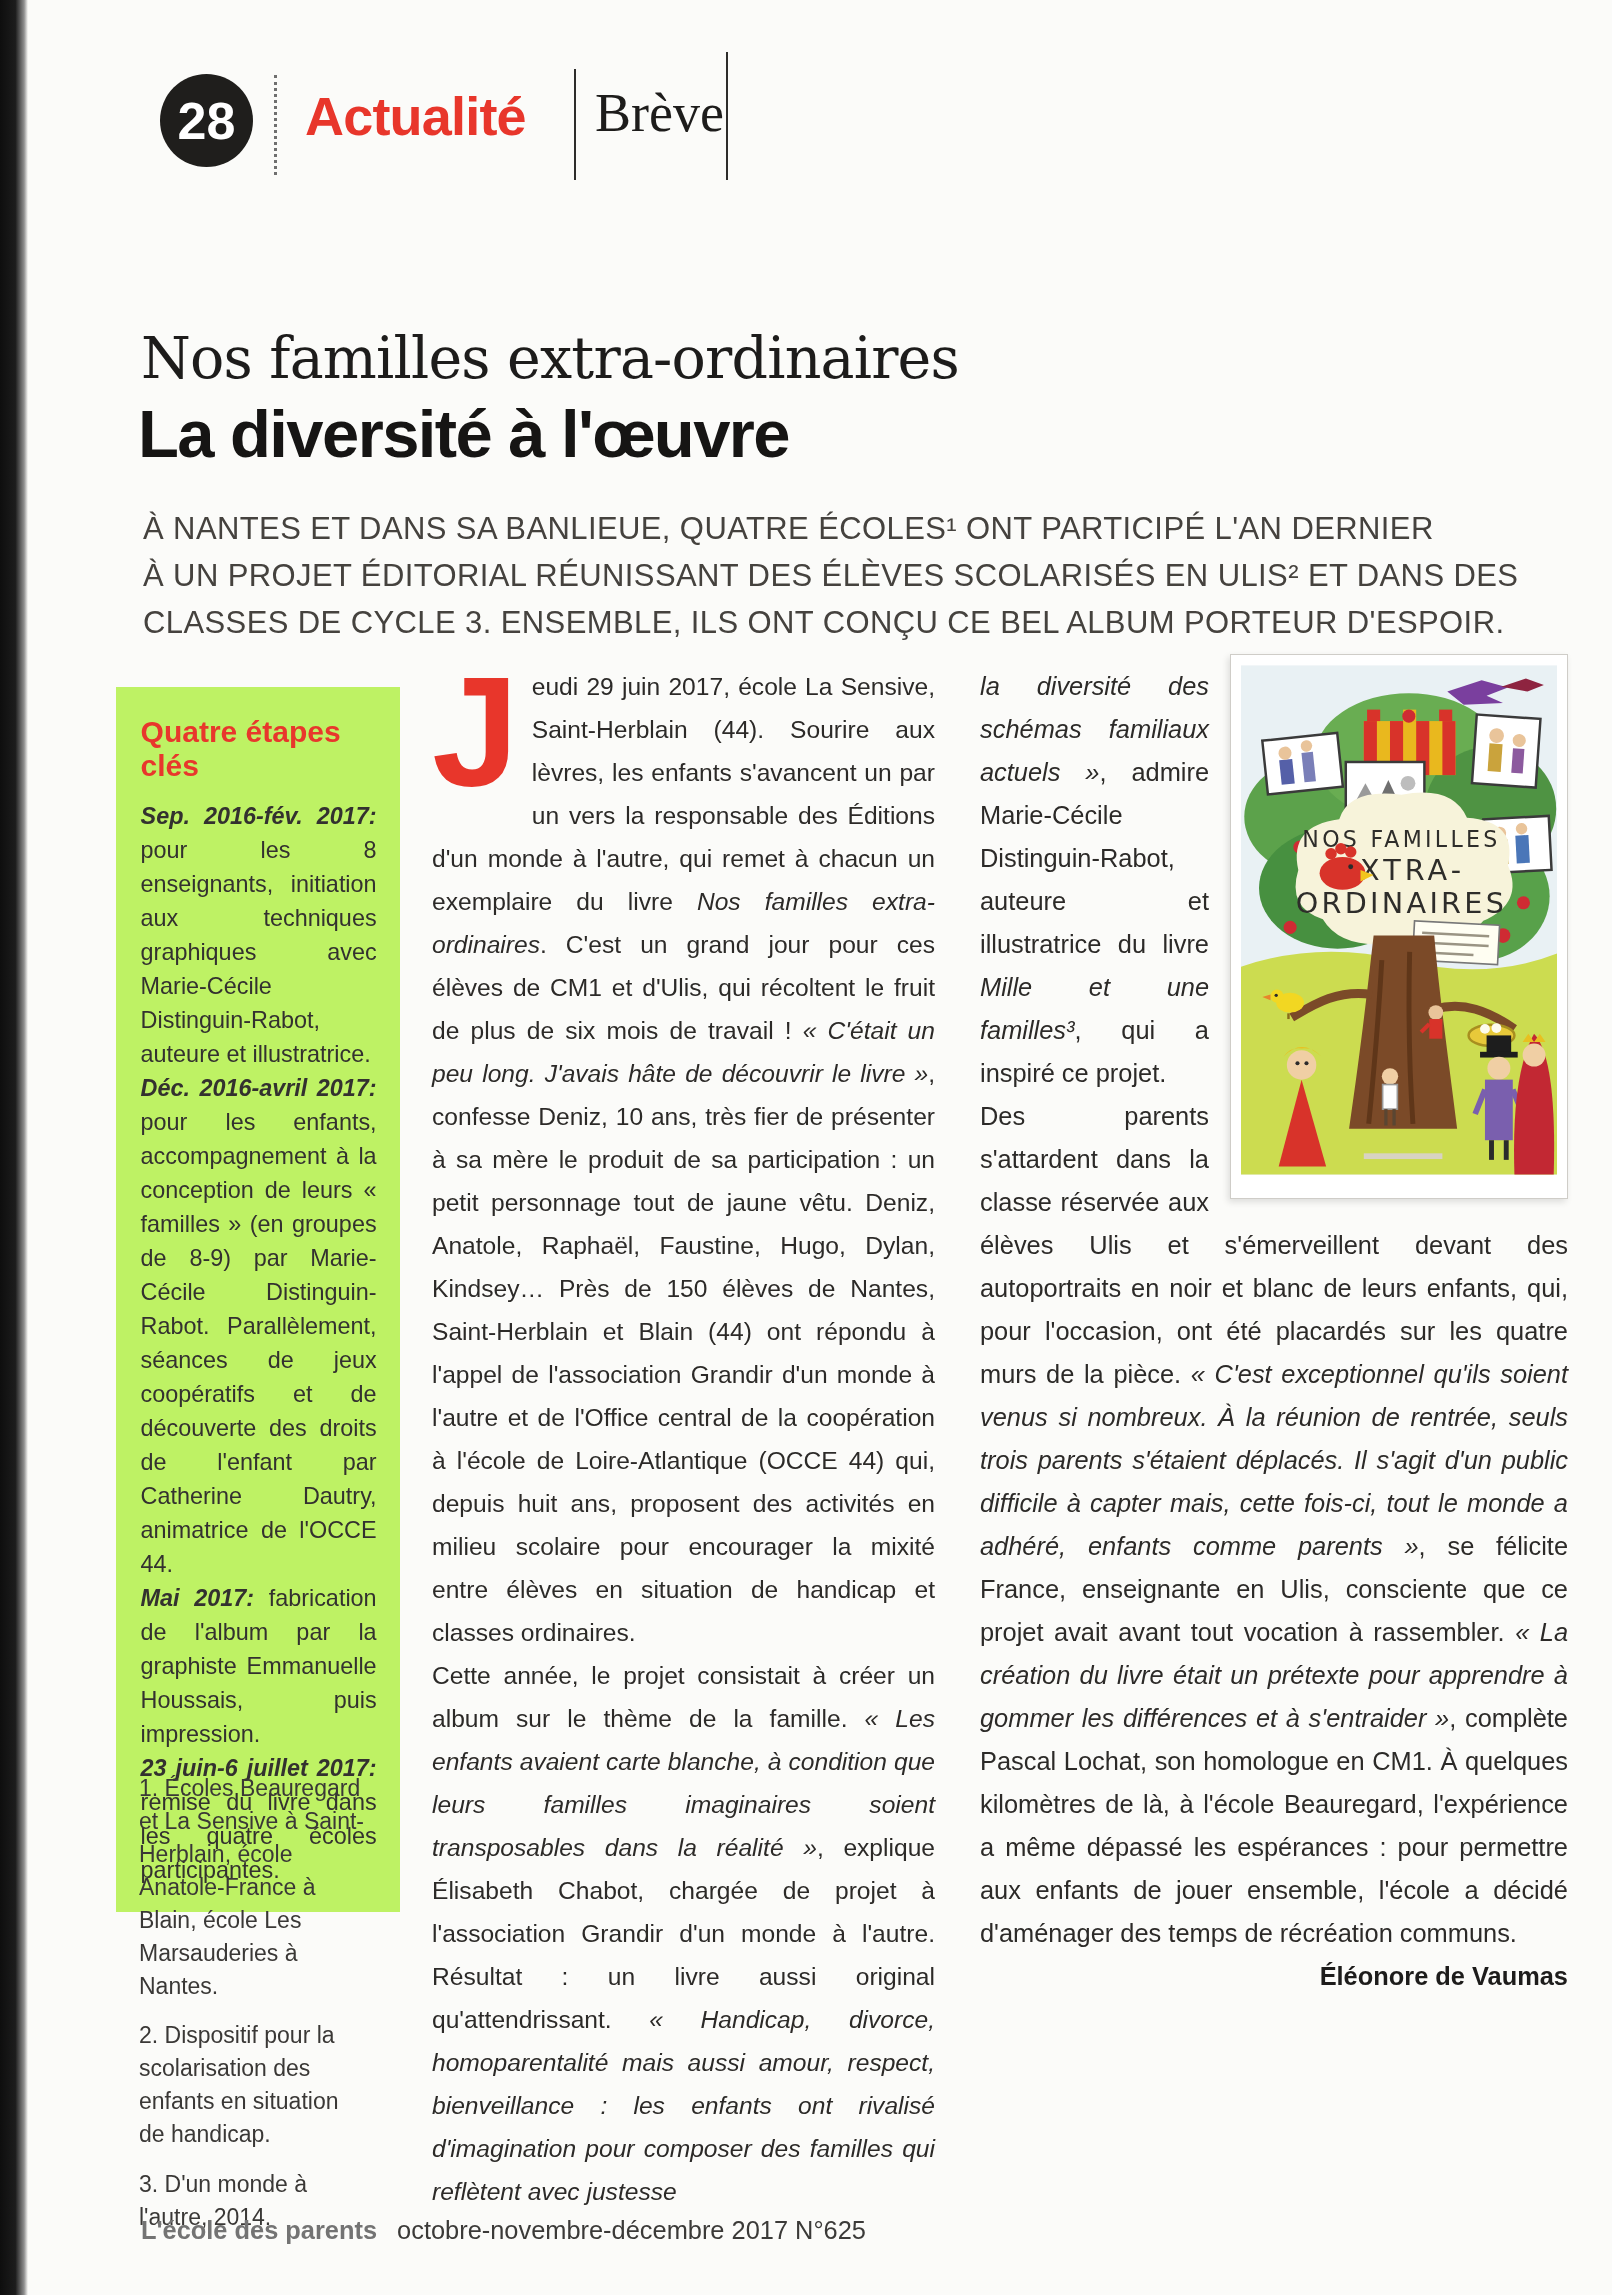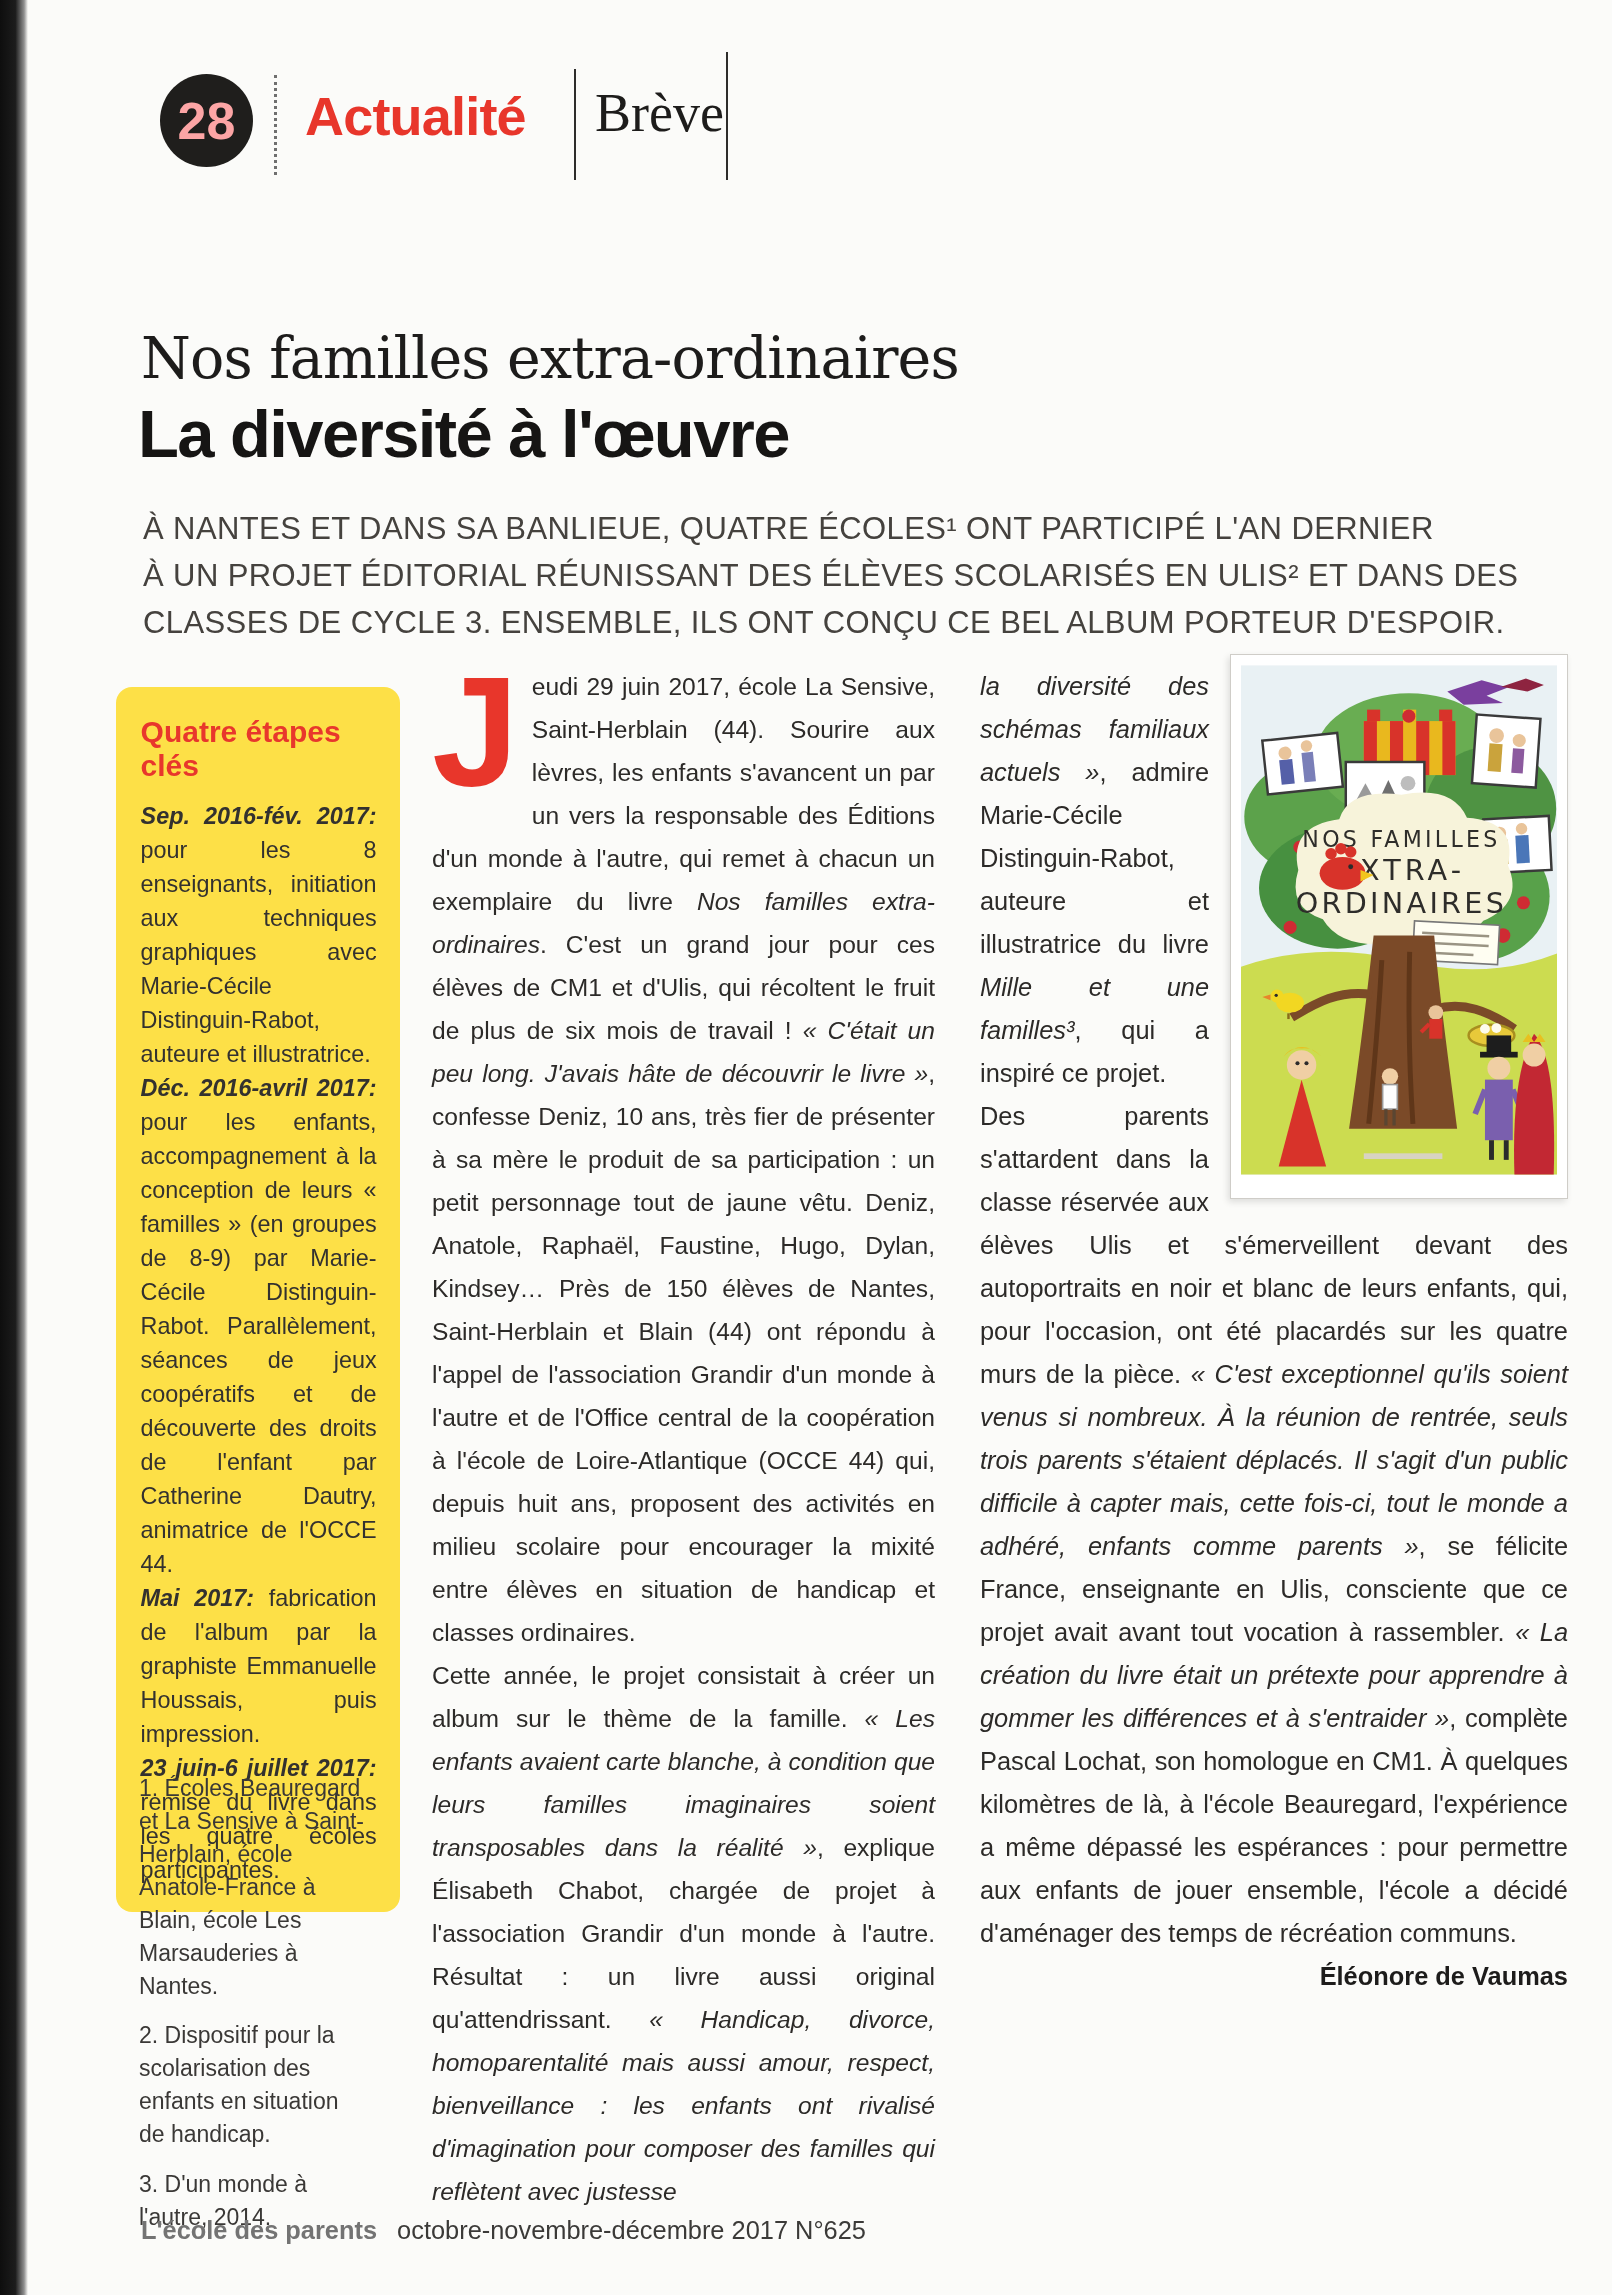--- a/index.html
+++ b/index.html
@@ -2,39 +2,39 @@
 <html lang="fr" style="font-size:13px"><head>
 <meta charset="utf-8">
 <style>
   html,body{margin:0;padding:0;}
   body{width:1613px;height:2295px;position:relative;background:#fbfbf9;
        font-family:"Liberation Sans",sans-serif;color:#2c2a28;overflow:hidden;}
   .scan-edge{position:absolute;left:0;top:0;width:28px;height:2295px;
        background:linear-gradient(90deg,#0e0e0e 0%,#1c1c1c 55%,#8f8f8f 86%,rgba(255,255,255,0) 100%);}
   
   .page-badge{position:absolute;left:160px;top:74px;width:93px;height:93px;border-radius:50%;
-       background:#1f1e1c;color:#fca5a5;display:flex;align-items:center;justify-content:center;
+       background:#1f1e1c;color:#ffffff;display:flex;align-items:center;justify-content:center;
        font-size:52px;font-weight:700;}
   .hdr-dotline{position:absolute;left:274px;top:75px;height:100px;border-left:3.3px dotted #6f6f6f;}
   .hdr-actualite{position:absolute;left:305px;top:85px;font-size:54px;font-weight:700;
        letter-spacing:-0.8px;color:#e8362b;}
   .hdr-line2{position:absolute;left:574px;top:69px;height:111px;border-left:2.5px solid #2e2d2b;}
   .hdr-breve{position:absolute;left:595px;top:82px;font-family:"Liberation Serif",serif;
        font-size:54px;color:#1d1c1b;}
   .hdr-line3{position:absolute;left:726px;top:52px;height:128px;border-left:2.5px solid #2e2d2b;}
   
   .kicker{position:absolute;left:141px;top:325px;font-family:"DejaVu Serif","Liberation Serif",serif;
        font-size:57px;letter-spacing:-0.8px;color:#1d1c1b;white-space:nowrap;}
   .headline{position:absolute;left:138px;top:395px;font-size:67px;font-weight:700;
        letter-spacing:-1.6px;color:#161514;white-space:nowrap;}
   .standfirst{position:absolute;left:143px;top:505px;width:1426px;font-size:31px;line-height:47px;
        letter-spacing:0.4px;color:#45423e;white-space:pre-line;}
   
-  .sidebox{position:absolute;left:116px;top:687px;width:236px;background:#fde047;
-       padding:28px 23px 24.6px 24.6px;border-radius:16px;}
+  .sidebox{position:absolute;left:116px;top:687px;width:236px;background:#bef264;
+       padding:28px 23px 24.6px 24.6px;}
   .sidebox h3{margin:0 0 16.4px 0;font-size:30px;color:#e8372c;}
   .sb-entry{font-size:23.4px;line-height:34px;color:#33312f;text-align:justify;}
   .sb-date{font-style:italic;font-weight:700;}
   .footnotes{position:absolute;left:139px;top:1772px;width:226px;font-size:23px;line-height:33px;
        color:#3a3836;}
   .footnotes p{margin:0 0 16.4px 0;}
   
   .colmid{position:absolute;left:432px;top:665px;width:503px;font-size:24.6px;line-height:43px;
        text-align:justify;hyphens:auto;}
   .colmid p{margin:0;}

